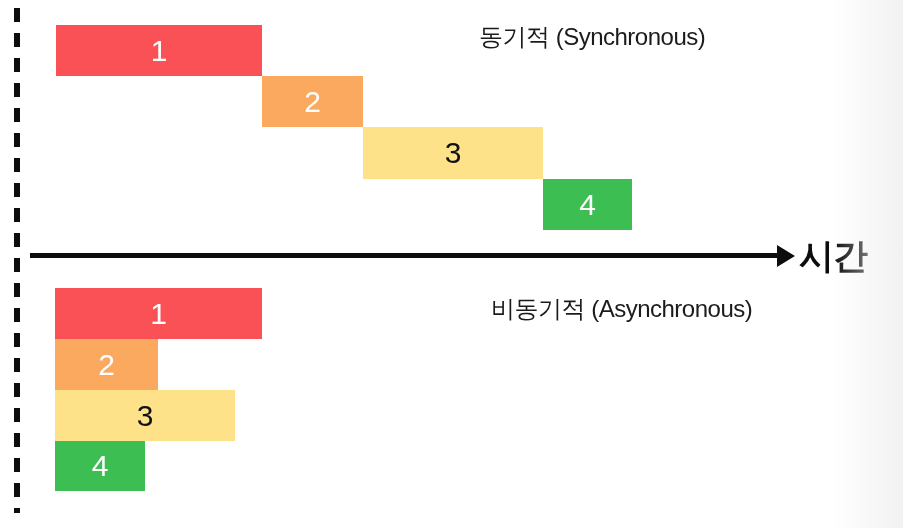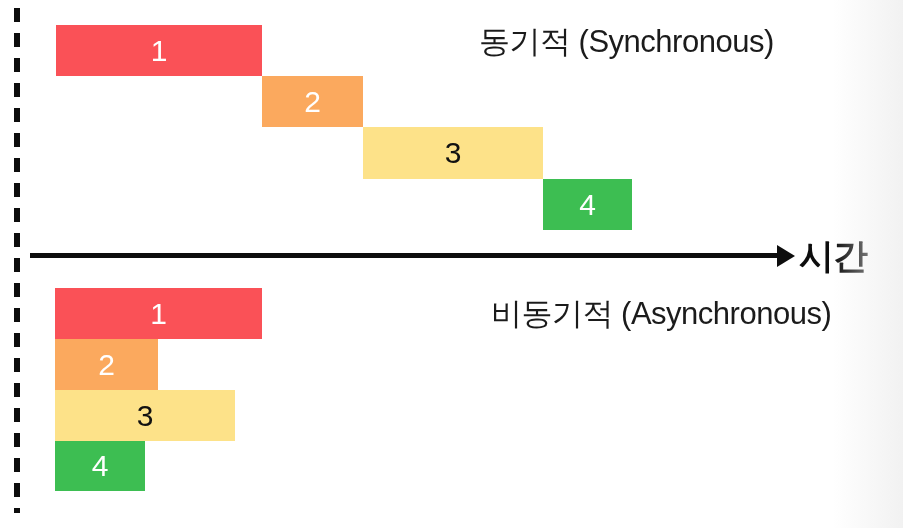--- a/index.html
+++ b/index.html
@@ -21,21 +21,21 @@
   .axis-arrowhead{
     position:absolute;left:777px;top:245px;width:0;height:0;
     border-top:11px solid transparent;border-bottom:11px solid transparent;
     border-left:18px solid #0d0d0d;
   }
   .axis-label{
     position:absolute;left:799px;top:233px;font-size:35px;font-weight:bold;
     color:#0d0d0d;letter-spacing:-1px;white-space:nowrap;
   }
   .section-title{
-    position:absolute;font-size:31px;color:#1b1b1b;white-space:nowrap;letter-spacing:-0.5px;
+    position:absolute;font-size:24px;color:#1b1b1b;white-space:nowrap;letter-spacing:-0.5px;
   }
   .section-title.sync{left:479px;top:21px;}
   .section-title.async{left:491px;top:293px;}
   .bars-layer{position:absolute;left:0;top:0;width:903px;height:528px;}
   .bar{
     position:absolute;display:flex;align-items:center;justify-content:center;
     font-size:30px;line-height:1;user-select:none;
   }
 </style>
 </head>

